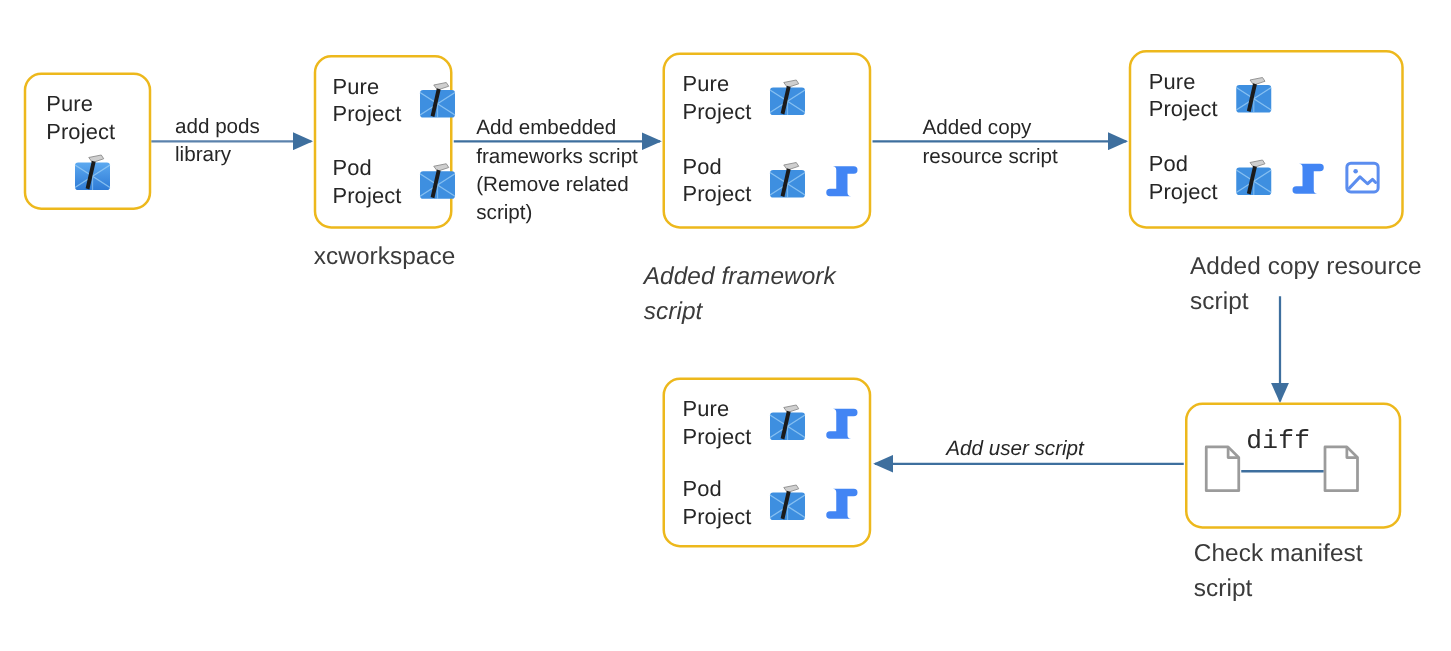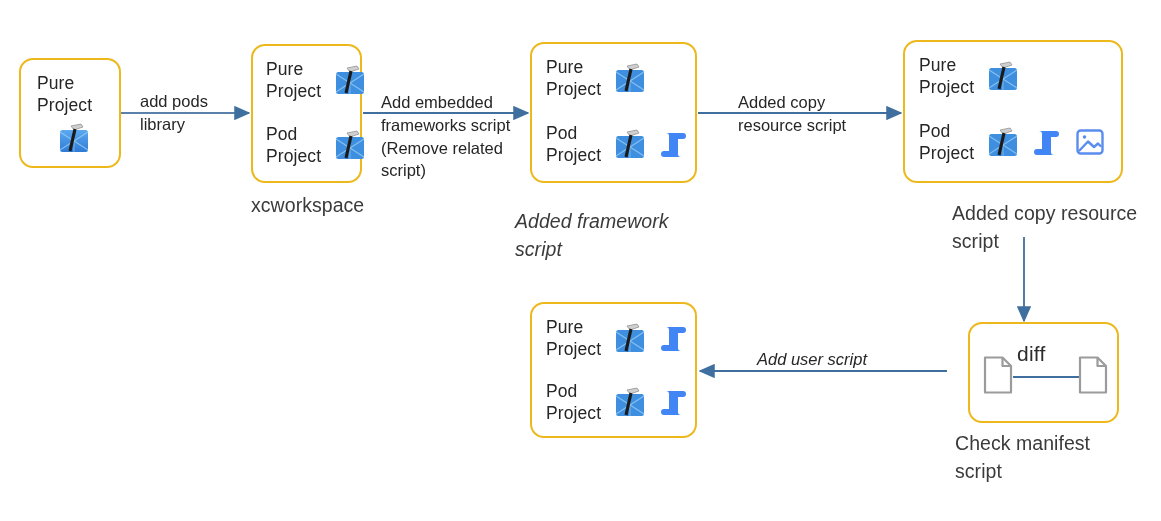--- a/index.html
+++ b/index.html
@@ -262,21 +262,21 @@
           <rect x="4.5" y="5.5" width="25" height="23" rx="3.2" fill="none" stroke="#5B8DEF" stroke-width="2.4"></rect>
           <circle cx="11.5" cy="12" r="1.8" fill="#5B8DEF"></circle>
           <path d="M6.5 25.5 L15 16.5 L21 22 L25 18.5 L27.5 21" fill="none" stroke="#5B8DEF" stroke-width="2.4" stroke-linejoin="round" stroke-linecap="round"></path>
         </svg>
       </div>
     </div>
   </div>
   <div class="caption" style="left:952px; top:200px; width:250px;">Added copy resource
 script</div>
 
-  <div class="node" style="left:968px; top:322px; width:151px; height:101px;">
+  <div class="node" style="left:948px; top:322px; width:173px; height:101px;font-family:Liberation Mono, monospace;">
     <div class="diff-word" style="left:47px; top:18px;">diff</div>
     <div class="diff-line" style="left:43px; top:52px; width:66px;"></div>
     <div class="doc-icon" style="position:absolute; left:13px; top:32px;">
       <svg viewBox="0 0 30 38" width="30" height="38" xmlns="http://www.w3.org/2000/svg">
         <path d="M2 1.5 H19.5 L28 10 V36.5 H2 Z" fill="#ffffff" stroke="#9B9B9B" stroke-width="2.2" stroke-linejoin="round"></path>
         <path d="M19.5 1.5 V10 H28" fill="none" stroke="#9B9B9B" stroke-width="2.2" stroke-linejoin="round"></path>
       </svg>
     </div>
     <div class="doc-icon" style="position:absolute; left:108px; top:32px;">
       <svg viewBox="0 0 30 38" width="30" height="38" xmlns="http://www.w3.org/2000/svg">

